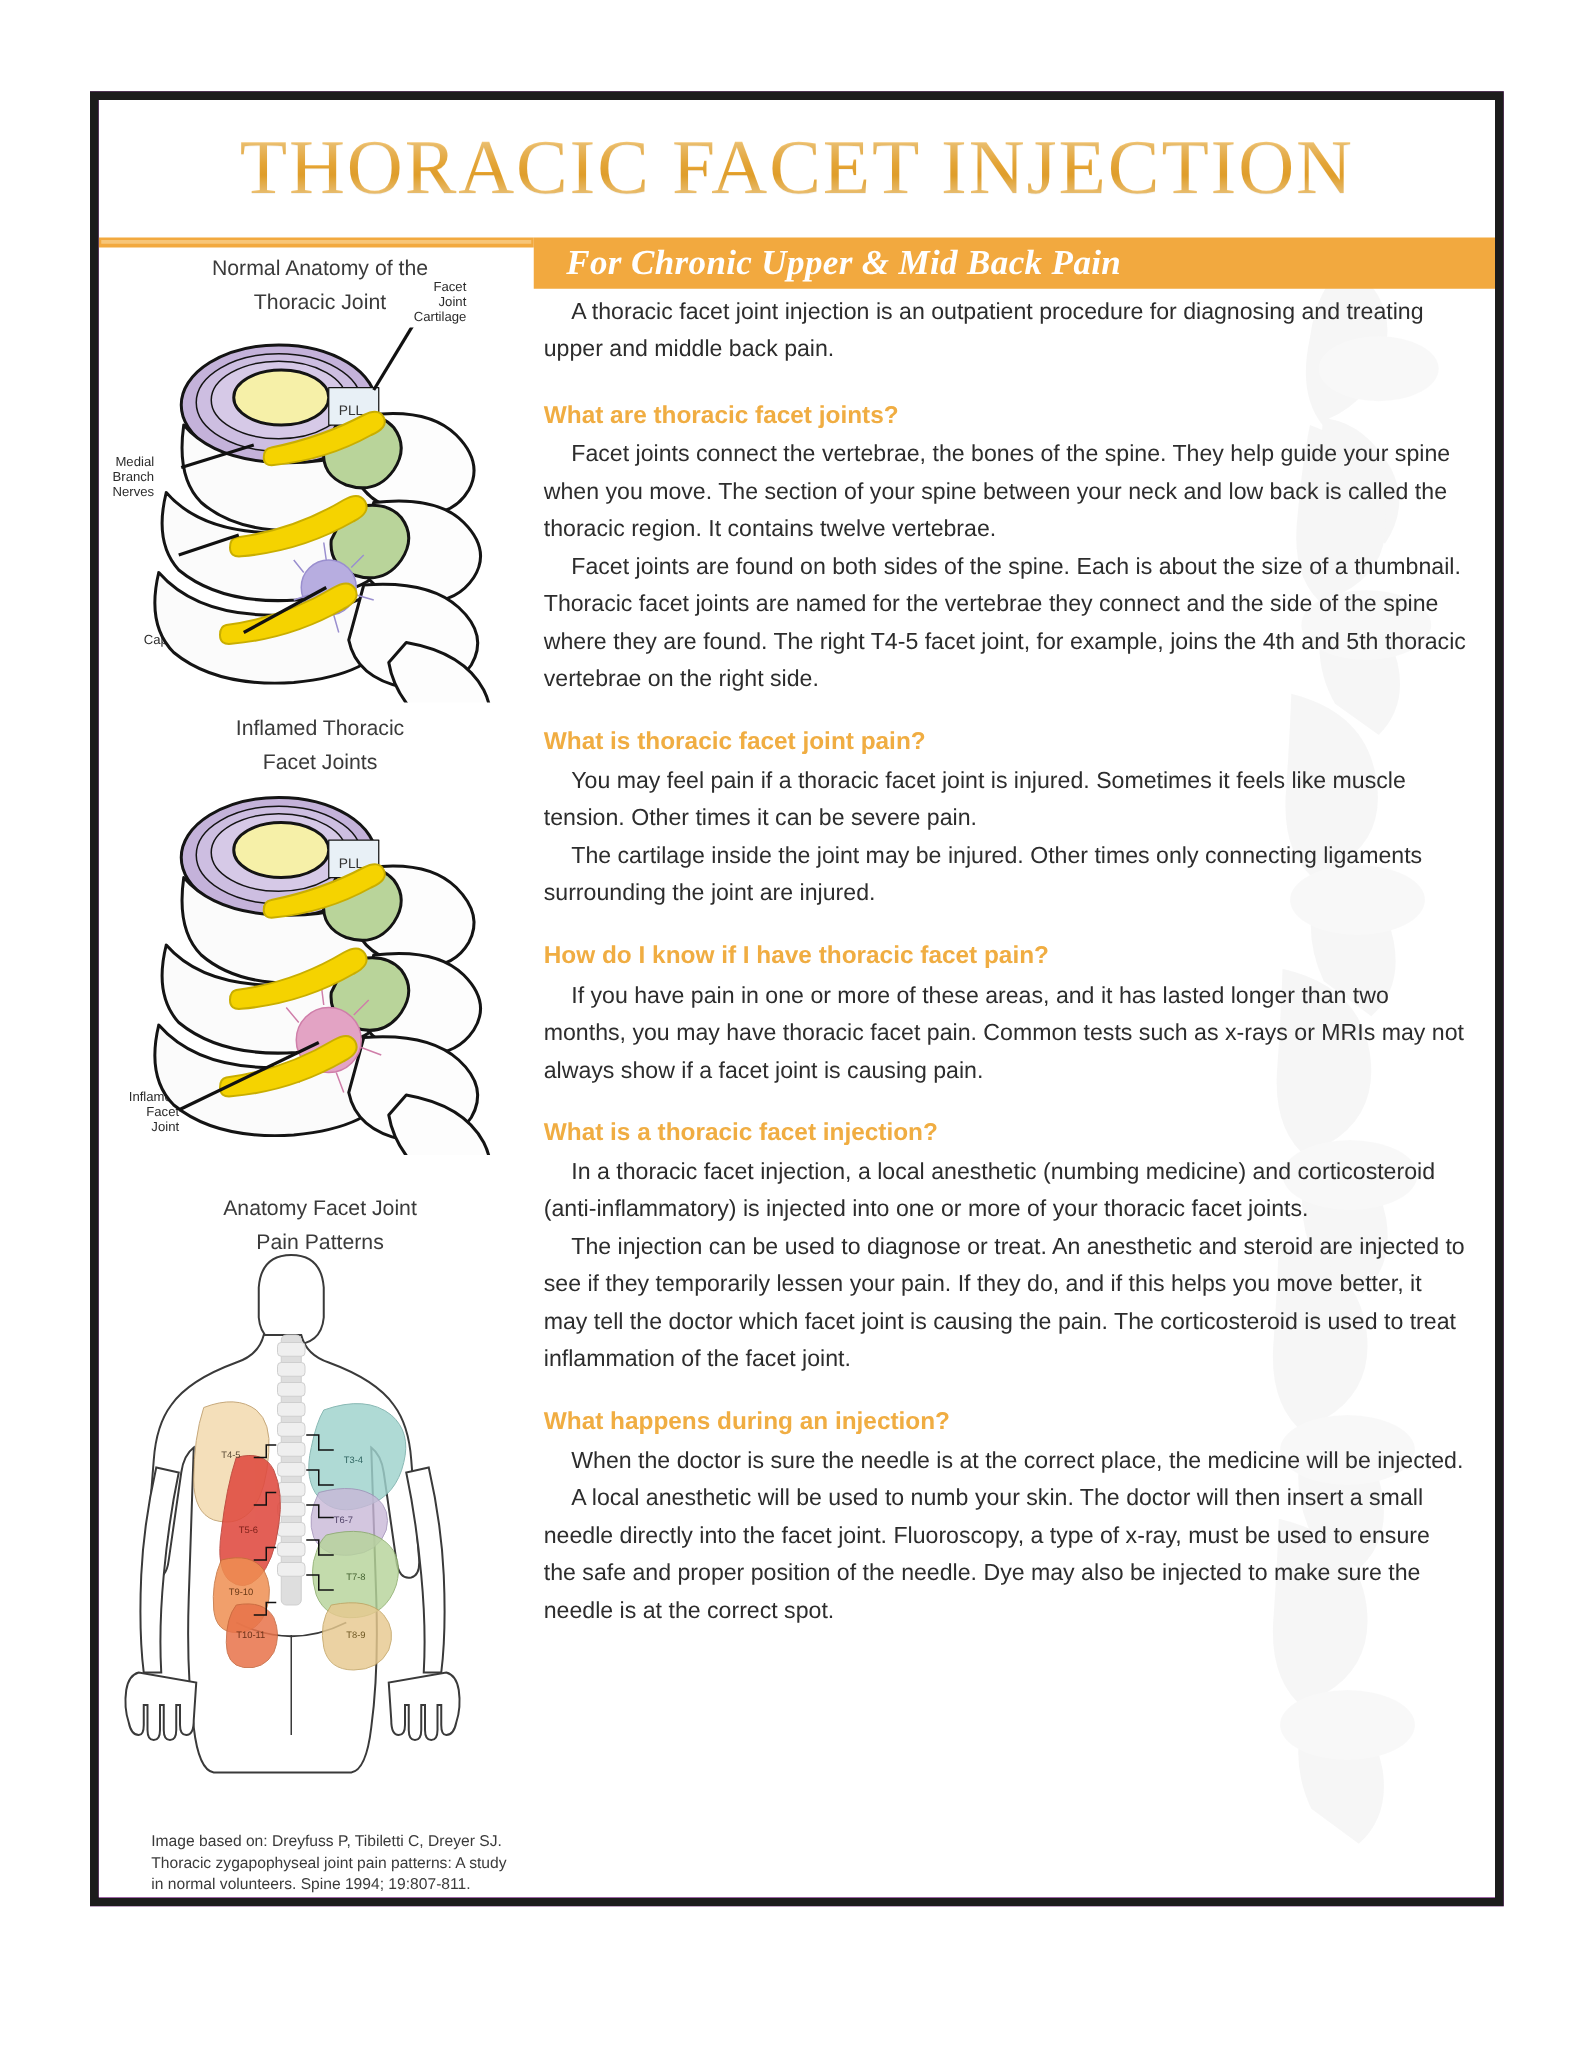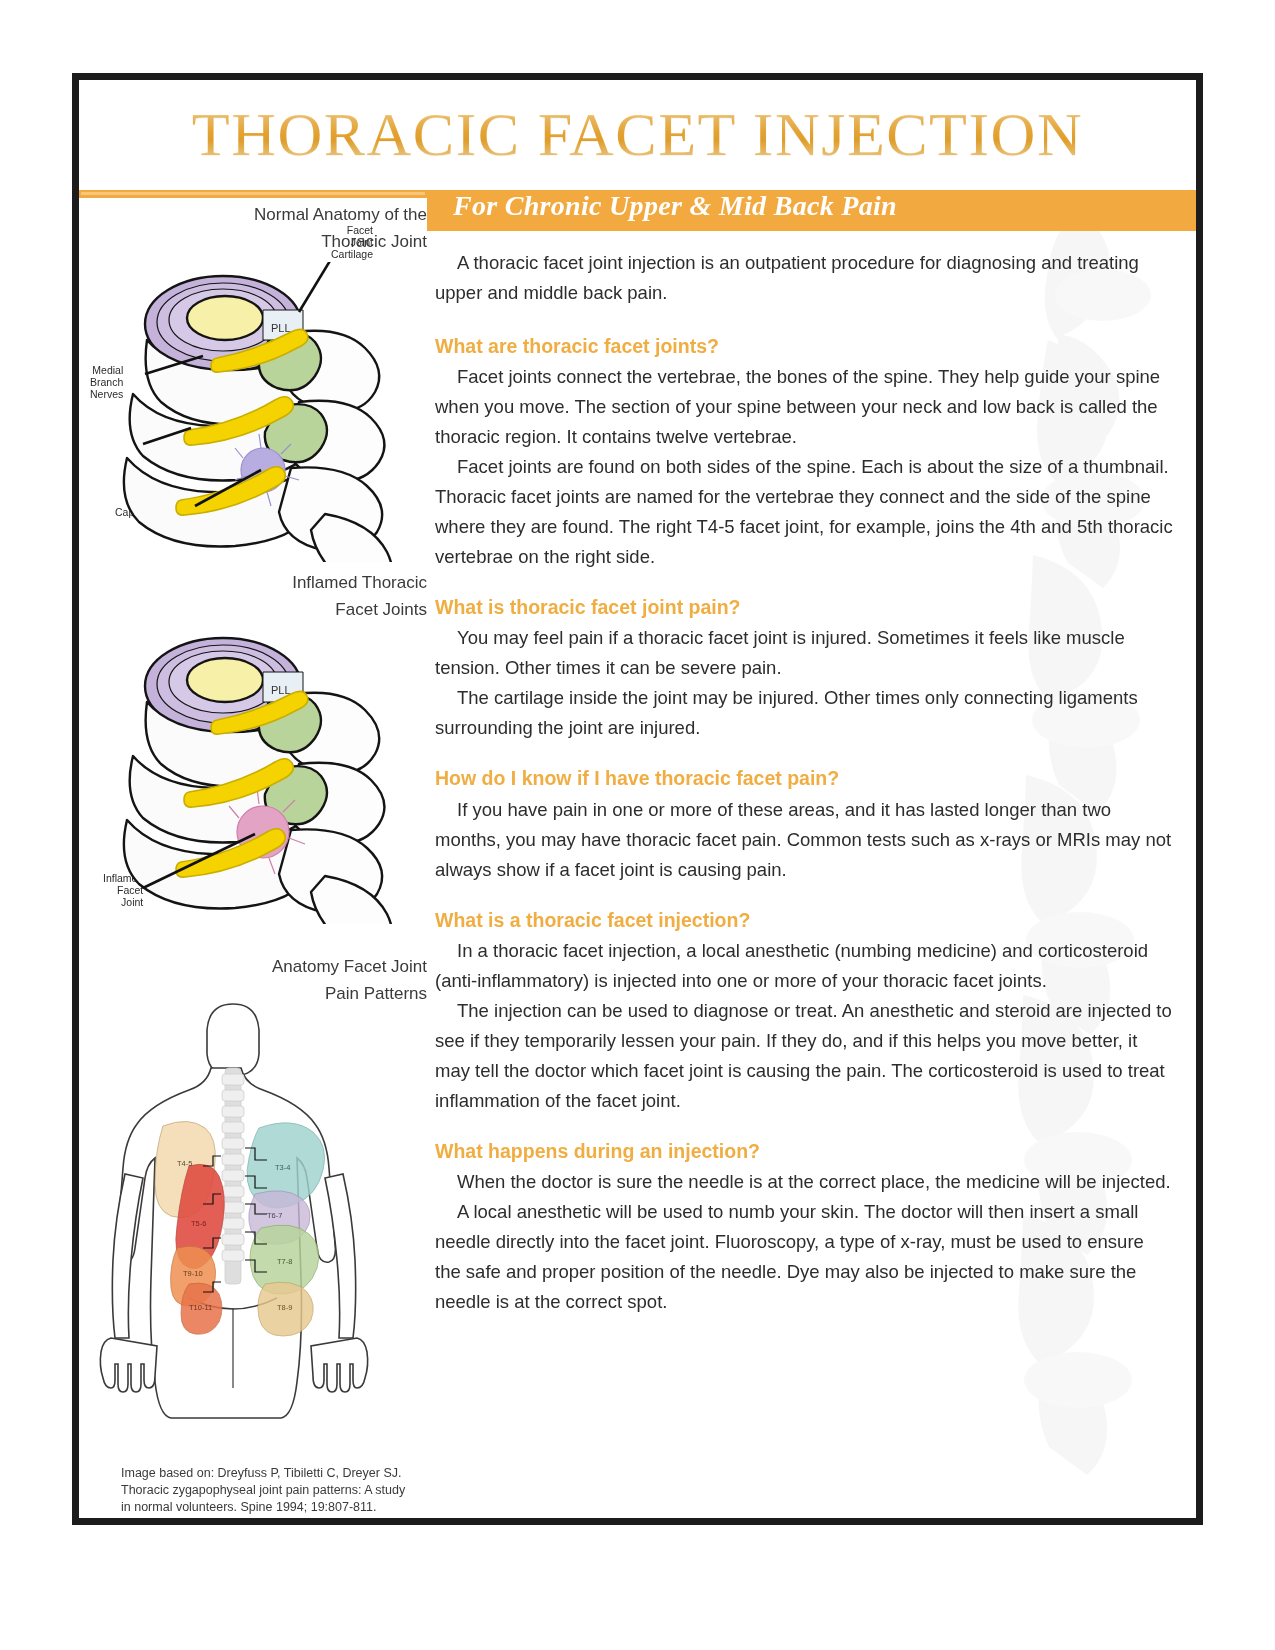--- a/index.html
+++ b/index.html
@@ -59,20 +59,21 @@
 
   
   .banner {
     position: absolute;
     left: 348px;
     top: 110px;
     width: 783px;
     height: 41px;
     background: #f2a93f;
     display: flex;
+    align-items: center;
   }
   .banner-text {
     font-family: "Liberation Serif", serif;
     font-style: italic;
     font-weight: bold;
     font-size: 28px;
     color: #ffffff;
     padding-left: 26px;
     letter-spacing: 0.3px;
     white-space: nowrap;
@@ -107,21 +108,21 @@
 
   
   .left-col {
     position: absolute;
     left: 6px;
     top: 124px;
     width: 342px;
     height: 1320px;
   }
   .fig-caption {
-    text-align: right;
+    text-align: center;
     font-size: 17px;
     color: #3a3a3a;
     line-height: 1.35;
     margin: 0 0 4px 0;
     font-family: "Liberation Sans", sans-serif;
   }
   .anat-label {
     position: absolute;
     font-size: 10.5px;
     line-height: 1.15;
@@ -137,21 +138,21 @@
     width: 300px;
     font-size: 12.5px;
     line-height: 1.35;
     color: #3a3a3a;
   }
 
   
   .article {
     position: absolute;
     left: 356px;
-    top: 168px;
+    top: 154px;
     width: 738px;
     height: 1270px;
   }
   .lede, .para {
     font-size: 18.5px;
     line-height: 1.62;
     color: #2d2d2d;
     margin: 0;
     text-indent: 22px;
   }

